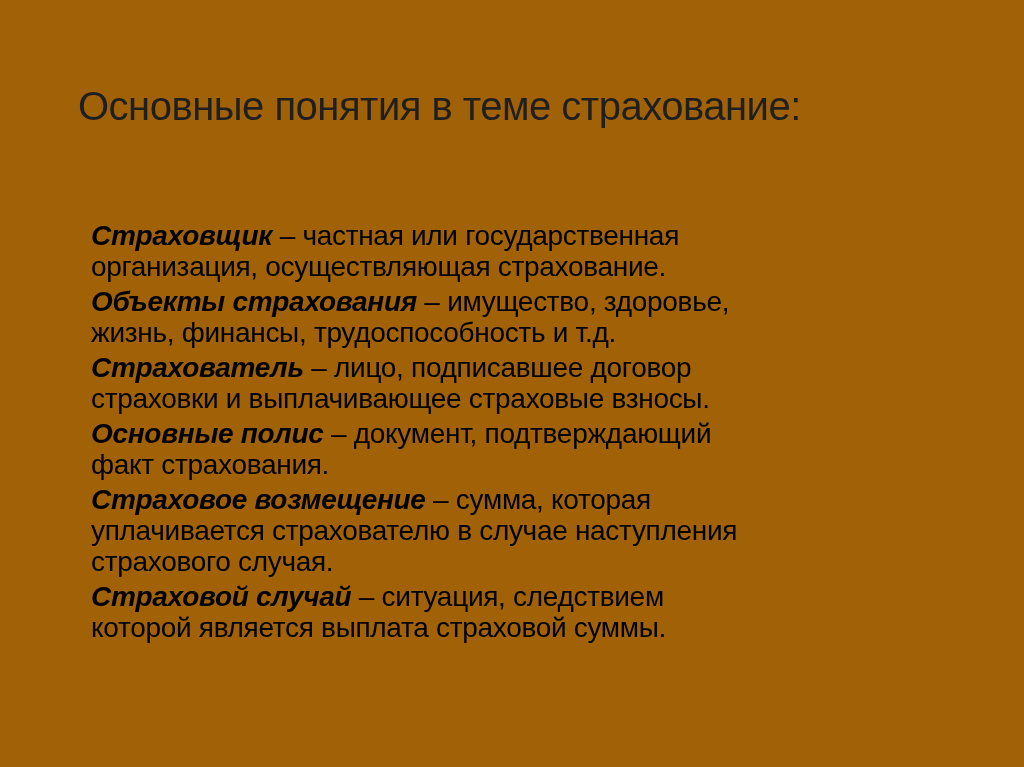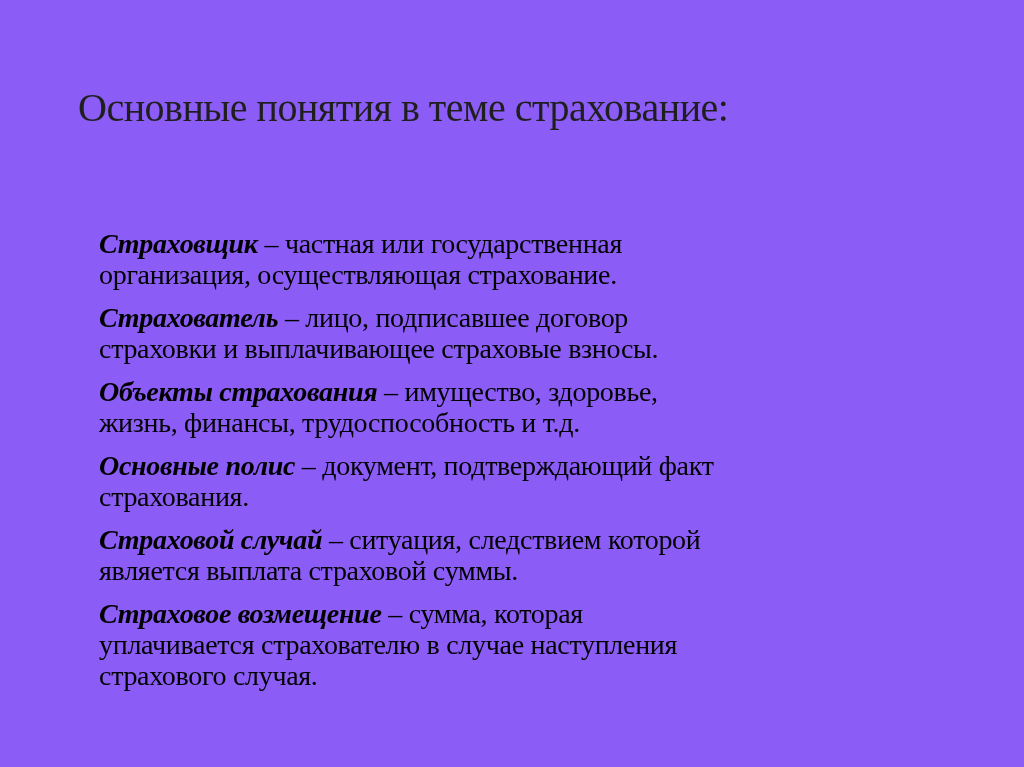--- a/index.html
+++ b/index.html
@@ -7,22 +7,22 @@
     padding: 0;
     width: 1024px;
     height: 767px;
     background: #ffffff;
     overflow: hidden;
   }
   .slide {
     position: relative;
     width: 1024px;
     height: 767px;
-    background: #8b5cf6;
-    font-family: Liberation Serif, serif;
+    background: #a16207;
+    font-family: Liberation Sans, sans-serif;
   }
   .slide-title {
     position: absolute;
     left: 78px;
     top: 84px;
     margin: 0;
     font-size: 40px;
     font-weight: 400;
     letter-spacing: -0.5px;
     color: #1f1f1f;
@@ -32,37 +32,37 @@
     position: absolute;
     left: 87px;
     top: 216px;
     width: 660px;
     font-size: 28px;
     line-height: 31px;
     letter-spacing: -0.3px;
     color: #000000;
   }
   .entry {
-    margin: 12px;
+    margin: 4px;
   }
   .term {
     font-weight: 700;
     font-style: italic;
   }
   .sep, .def {
     font-weight: 400;
     font-style: normal;
   }
 </style>
 </head>
 <body>
 
 <div class="slide">
   <h1 class="slide-title">Основные понятия в теме страхование:</h1>
   <div class="definitions">
       <p class="entry"><span class="term">Страховщик</span><span class="sep"> – </span><span class="def">частная или государственная организация, осуществляющая страхование.</span></p>
+      <p class="entry"><span class="term">Объекты страхования</span><span class="sep"> – </span><span class="def">имущество, здоровье, жизнь, финансы, трудоспособность и т.д.</span></p>
       <p class="entry"><span class="term">Страхователь</span><span class="sep"> – </span><span class="def">лицо, подписавшее договор страховки и выплачивающее страховые взносы.</span></p>
-      <p class="entry"><span class="term">Объекты страхования</span><span class="sep"> – </span><span class="def">имущество, здоровье, жизнь, финансы, трудоспособность и т.д.</span></p>
       <p class="entry"><span class="term">Основные полис</span><span class="sep"> – </span><span class="def">документ, подтверждающий факт страхования.</span></p>
+      <p class="entry"><span class="term">Страховое возмещение</span><span class="sep"> – </span><span class="def">сумма, которая уплачивается страхователю в случае наступления страхового случая.</span></p>
       <p class="entry"><span class="term">Страховой случай</span><span class="sep"> – </span><span class="def">ситуация, следствием которой является выплата страховой суммы.</span></p>
-      <p class="entry"><span class="term">Страховое возмещение</span><span class="sep"> – </span><span class="def">сумма, которая уплачивается страхователю в случае наступления страхового случая.</span></p>
     </div>
 </div>
 
 </body></html>

